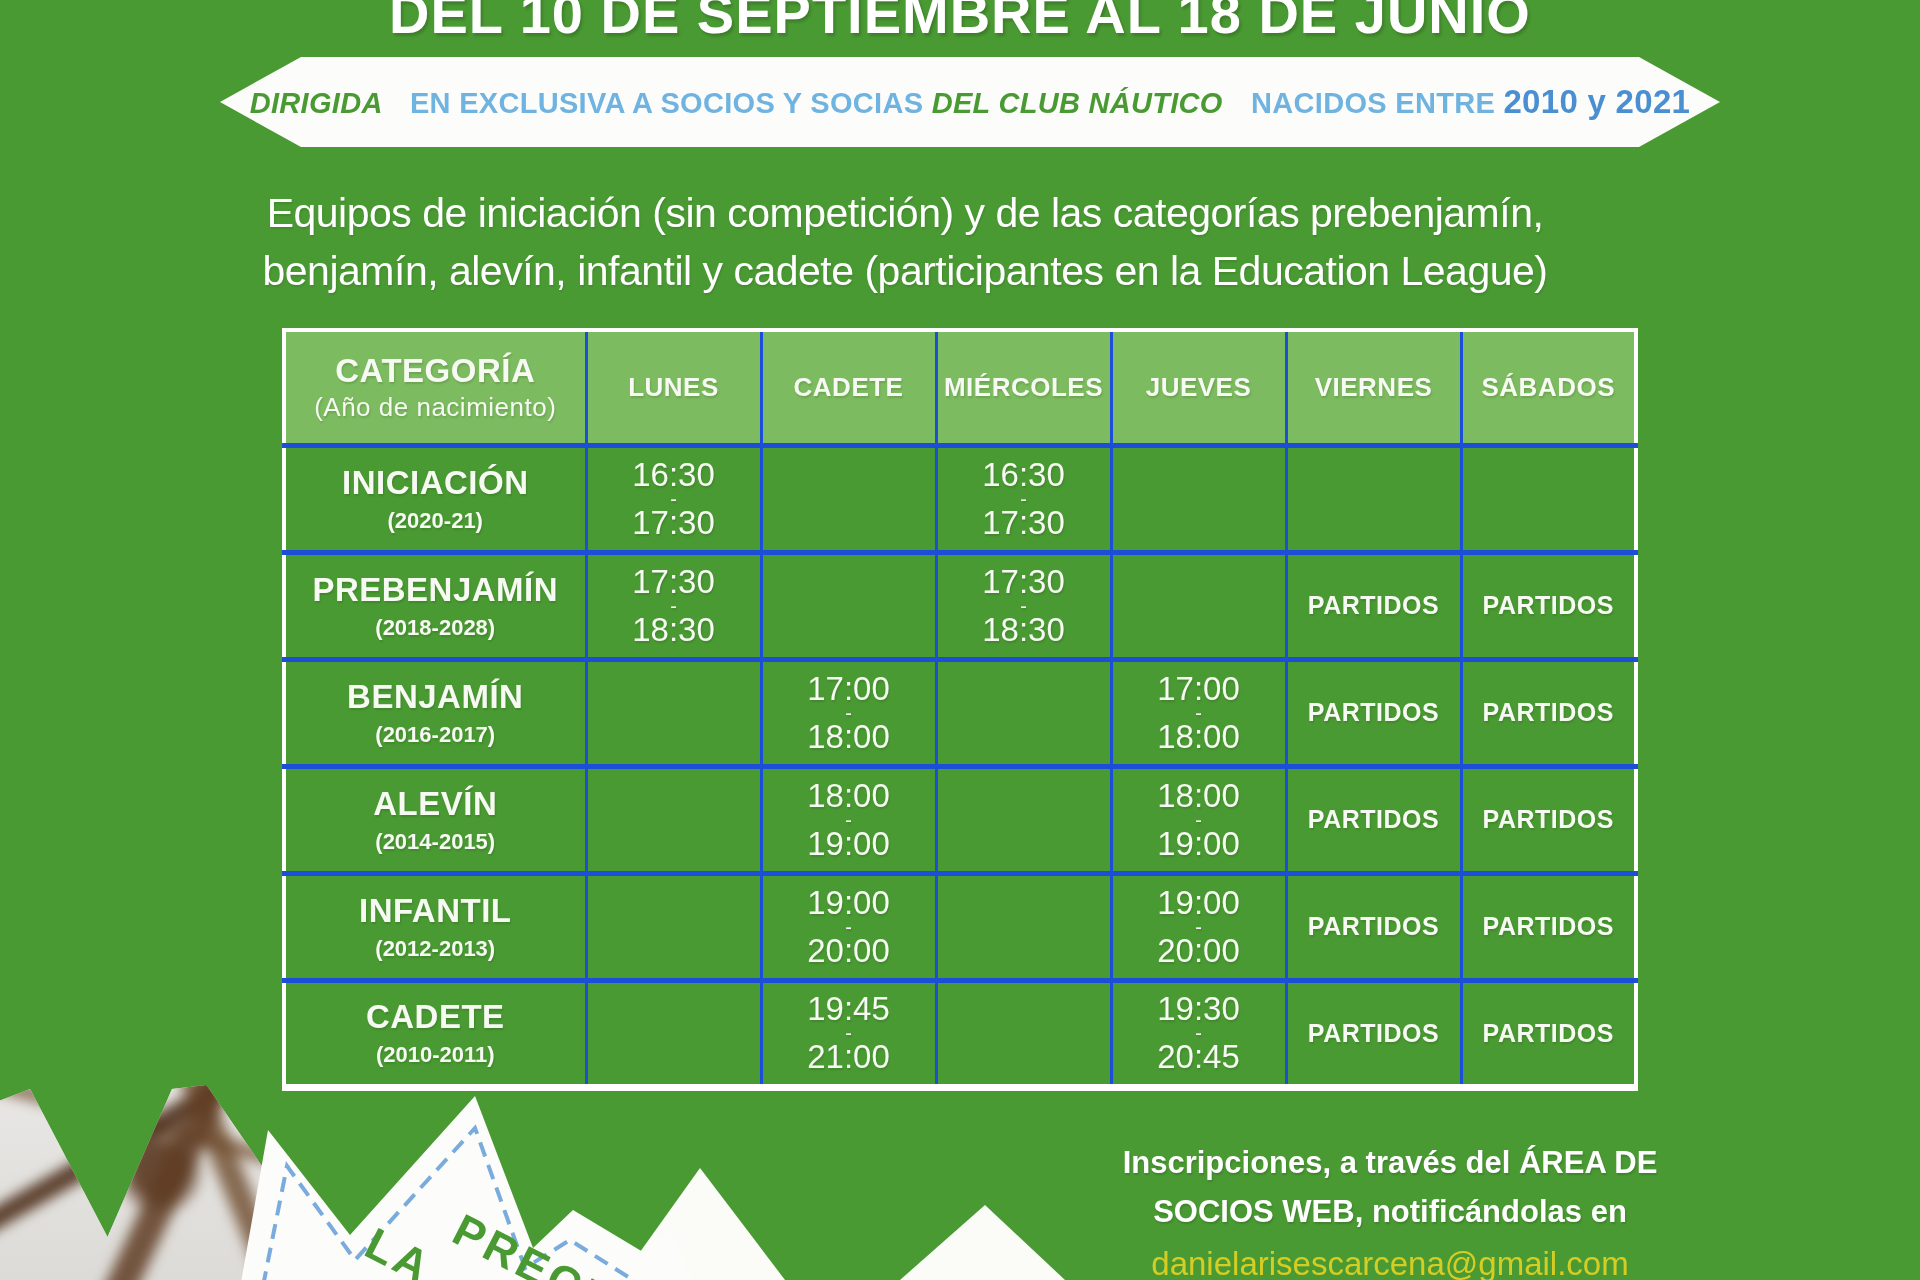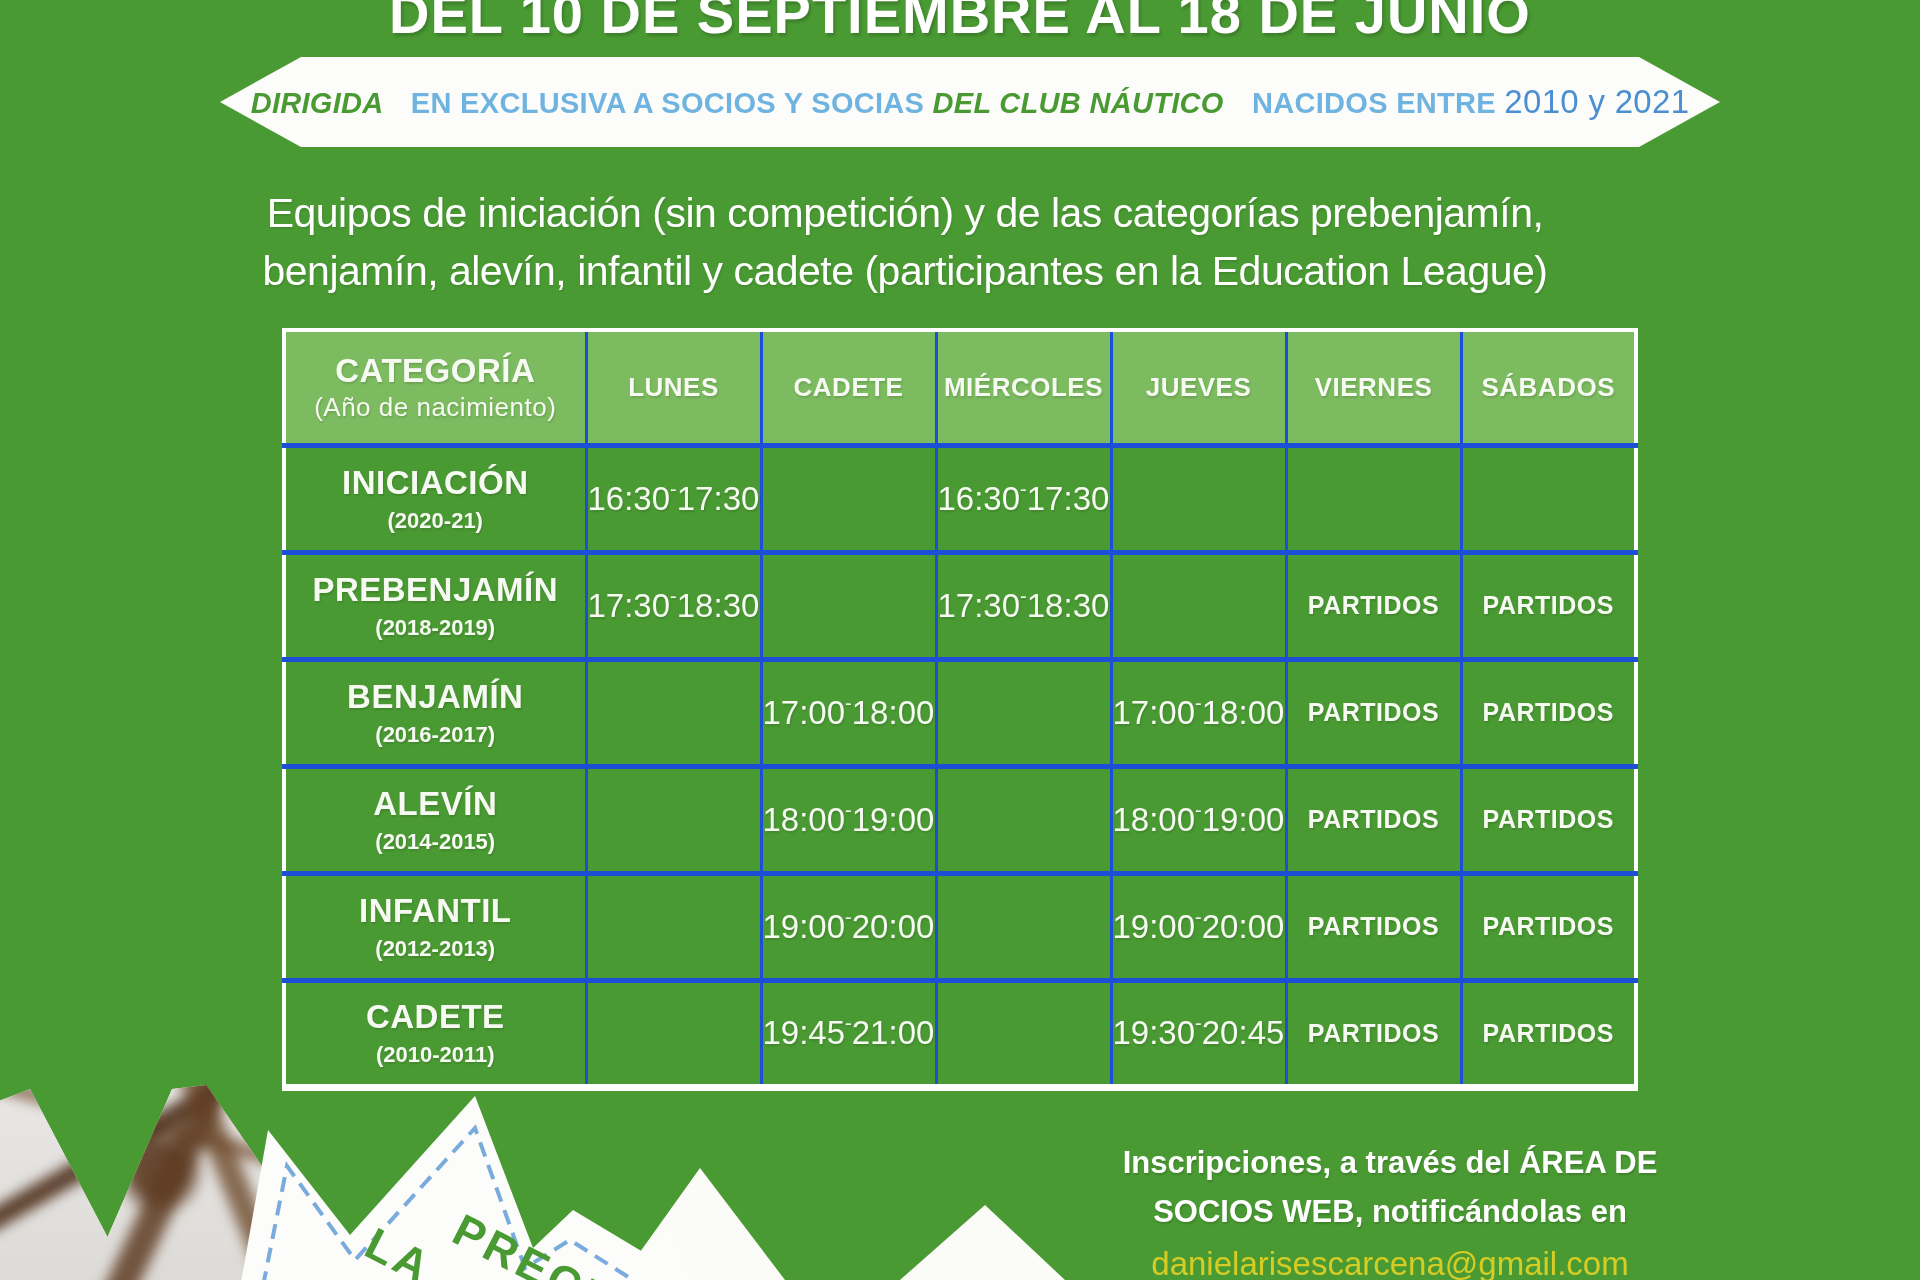--- a/index.html
+++ b/index.html
@@ -24,21 +24,21 @@
     color:var(--text-white,#fff);text-shadow:2px 3px 3px rgba(0,0,0,.18);white-space:nowrap;}
 
   
   .ribbon{position:absolute;left:220px;top:57px;width:1500px;height:90px;
     background:var(--ribbon-white,#fcfcfa);
     clip-path:polygon(0 50%,5.4% 0,94.6% 0,100% 50%,94.6% 100%,5.4% 100%);
     display:flex;align-items:center;justify-content:center;
     font-weight:700;font-size:29px;letter-spacing:.3px;white-space:nowrap;}
   .ribbon .seg-green{color:var(--background-green,#4a9a33);font-style:italic;}
   .ribbon .seg-light-blue{color:var(--light-blue,#6fb3e0);margin-left:20px;}
-  .ribbon .seg-dark-blue{color:var(--dark-blue,#4a8fd2);font-size:33px;font-weight:400;margin-top:48px;}
+  .ribbon .seg-dark-blue{color:var(--dark-blue,#4a8fd2);font-size:33px;font-weight:700;margin-top:48px;}
 
   
   .intro{position:absolute;left:160px;top:184px;width:1490px;text-align:center;
     color:#ffffff;font-size:41px;line-height:58px;letter-spacing:-.5px;
     text-shadow:1px 2px 2px rgba(0,0,0,.10);}
 
   
   .sched{position:absolute;left:282px;top:328px;width:1356px;border-collapse:collapse;
     table-layout:fixed;color:#f6faf2;text-align:center;
     border:4px solid #fff;border-bottom-width:7px;}
@@ -46,21 +46,21 @@
   .sched th,.sched td{border:3px solid #1d4ed8;vertical-align:middle;}
   .sched thead th{background:var(--header-green,#7cbb5f);height:115px;
     font-size:26px;font-weight:700;letter-spacing:.5px;border-bottom-width:4px;
     text-shadow:1px 2px 2px rgba(0,0,0,.12);}
   .sched thead .cat-title{font-size:33px;letter-spacing:.5px;}
   .sched thead .cat-sub{font-size:26px;font-weight:400;margin-top:2px;}
   .sched tbody td{height:107px;border-top-width:5px;border-bottom-width:5px;
     text-shadow:1px 2px 2px rgba(0,0,0,.12);}
   .cat-name{font-size:33px;font-weight:700;letter-spacing:.5px;}
   .cat-years{font-size:22px;font-weight:700;margin-top:6px;}
-  .time{display:flex;flex-direction:row;align-items:flex-start;font-size:33px;line-height:34px;}
+  .time{display:flex;flex-direction:column;align-items:center;font-size:33px;line-height:34px;}
   .time .dash{font-size:20px;line-height:14px;}
   .partidos{font-size:25px;font-weight:700;letter-spacing:.5px;}
 
   
   .inscriptions{position:absolute;left:1010px;top:1138px;width:760px;text-align:center;
     color:var(--text-white,#fff);font-size:31px;font-weight:700;line-height:49px;
     text-shadow:1px 2px 2px rgba(0,0,0,.15);}
   .inscriptions .email{display:inline-block;margin-top:3px;font-size:33px;font-weight:400;
     color:var(--email-yellow,#d6cd24);text-decoration:none;text-shadow:none;}
 
@@ -164,21 +164,21 @@
               <span>17:30</span>
             </div>
           </td>
         <td></td>
         <td></td>
         <td></td>
       </tr>
       <tr>
         <td>
           <div class="cat-name">PREBENJAMÍN</div>
-          <div class="cat-years">(2018-2019)</div>
+          <div class="cat-years">(2018-2028)</div>
         </td>
         <td>
             <div class="time">
               <span>17:30</span>
               <span class="dash">-</span>
               <span>18:30</span>
             </div>
           </td>
         <td></td>
         <td>

